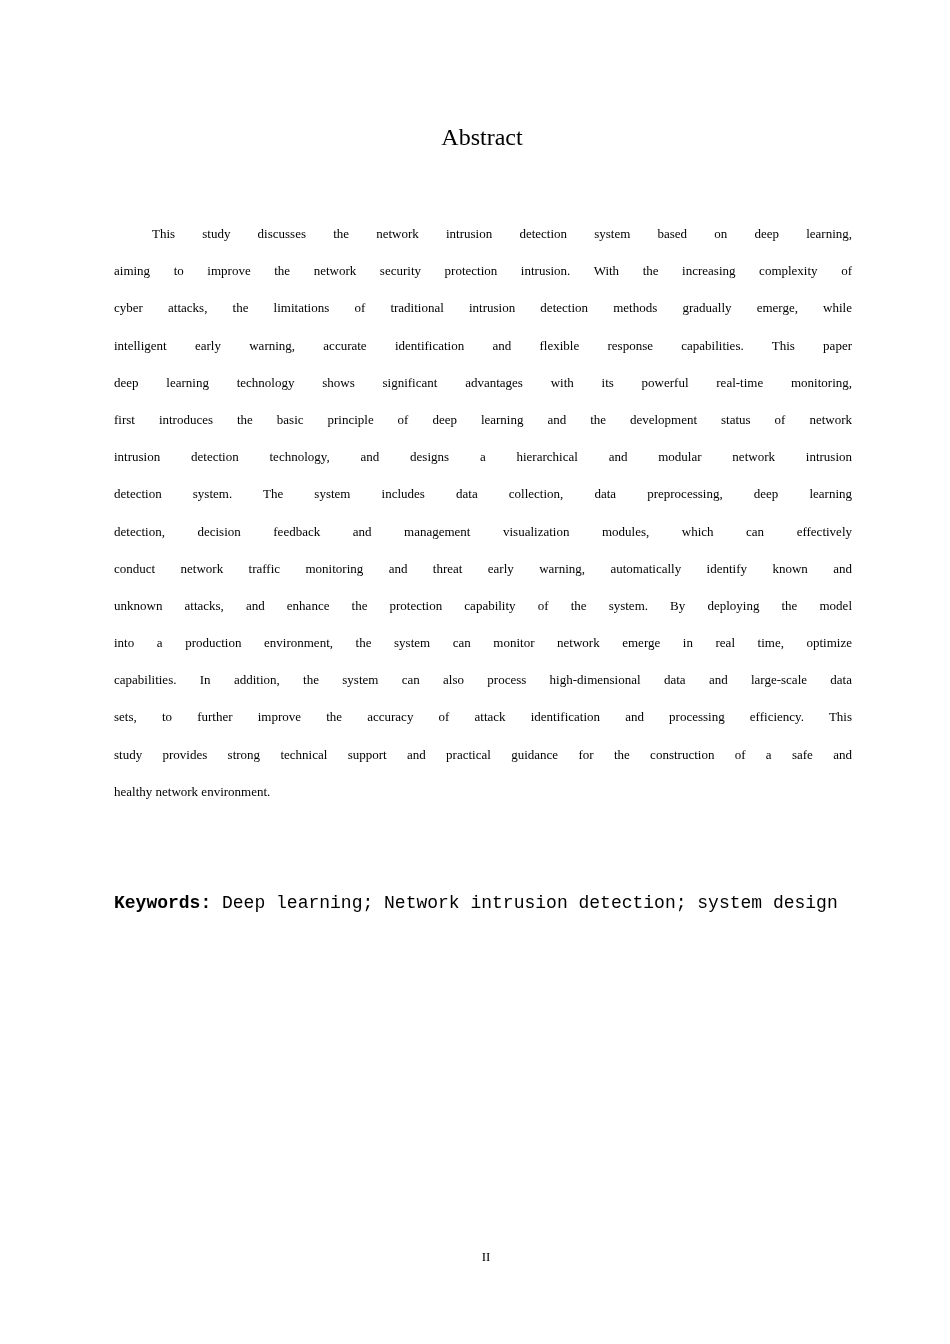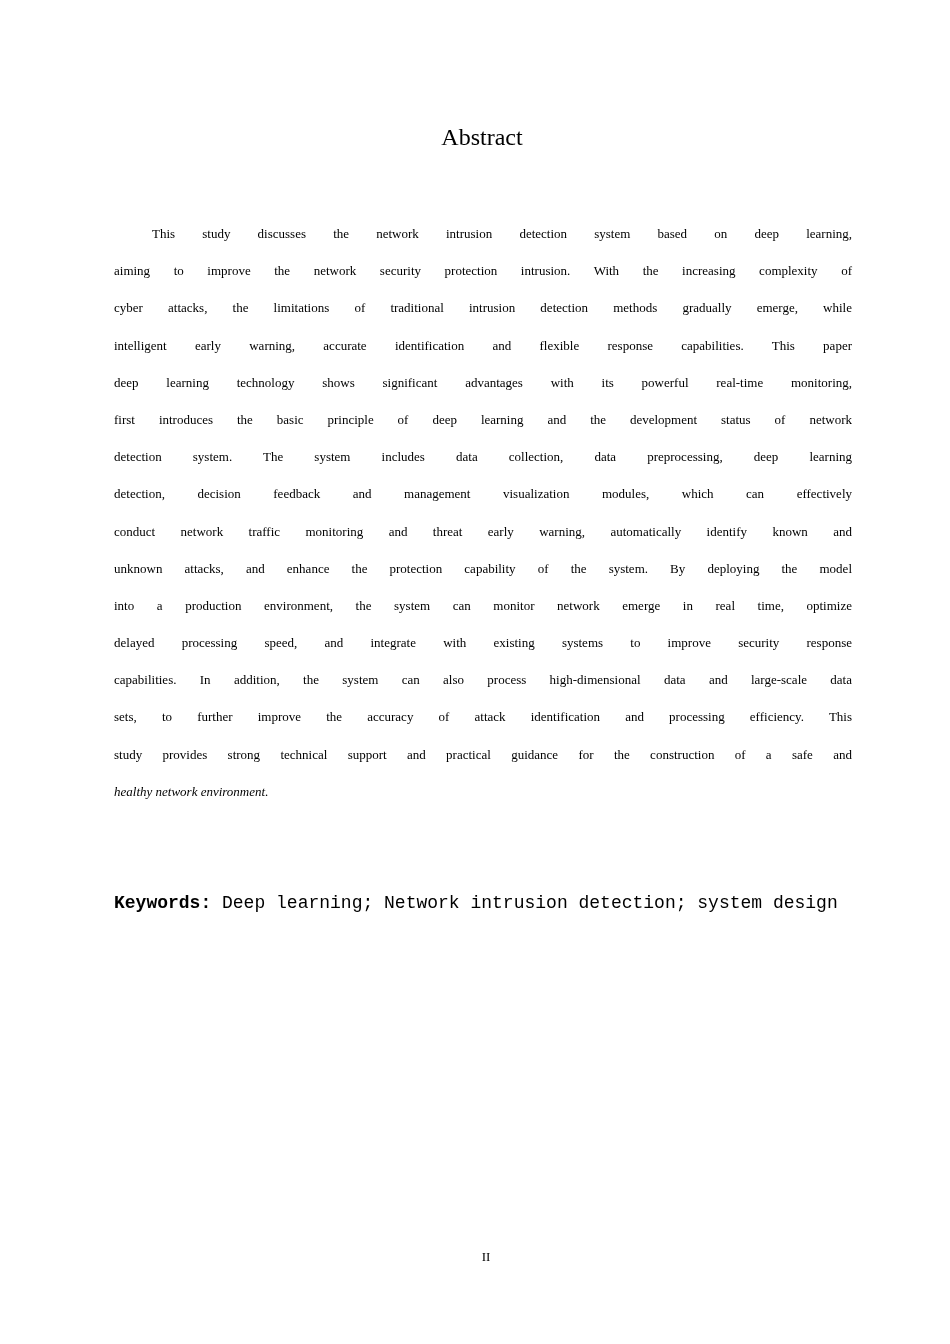--- a/index.html
+++ b/index.html
@@ -49,21 +49,20 @@
       text-align: justify;
       text-align-last: justify;
       white-space: nowrap;
       overflow: visible;
     }
     .line.first {
       text-indent: 38px;
     }
     .line.last {
       text-align-last: left;
-      font-style: italic;
     }
     
     .line span.txt {
       display: block;
       white-space: normal;
       text-align: justify;
       text-align-last: justify;
     }
     .line.last span.txt {
       text-align-last: left;
@@ -110,36 +109,36 @@
     <div class="line">
         <span class="txt">intelligent early warning, accurate identification and flexible response capabilities. This paper</span>
       </div>
     <div class="line">
         <span class="txt">deep learning technology shows significant advantages with its powerful real-time monitoring,</span>
       </div>
     <div class="line">
         <span class="txt">first introduces the basic principle of deep learning and the development status of network</span>
       </div>
     <div class="line">
+        <span class="txt">intrusion detection technology, and designs a hierarchical and modular network intrusion</span>
+      </div>
+    <div class="line">
         <span class="txt">detection system. The system includes data collection, data preprocessing, deep learning</span>
       </div>
     <div class="line">
         <span class="txt">detection, decision feedback and management visualization modules, which can effectively</span>
       </div>
     <div class="line">
         <span class="txt">conduct network traffic monitoring and threat early warning, automatically identify known and</span>
       </div>
     <div class="line">
         <span class="txt">unknown attacks, and enhance the protection capability of the system. By deploying the model</span>
       </div>
     <div class="line">
         <span class="txt">into a production environment, the system can monitor network emerge in real time, optimize</span>
-      </div>
-    <div class="line">
-        <span class="txt">delayed processing speed, and integrate with existing systems to improve security response</span>
       </div>
     <div class="line">
         <span class="txt">capabilities. In addition, the system can also process high-dimensional data and large-scale data</span>
       </div>
     <div class="line">
         <span class="txt">sets, to further improve the accuracy of attack identification and processing efficiency. This</span>
       </div>
     <div class="line">
         <span class="txt">study provides strong technical support and practical guidance for the construction of a safe and</span>
       </div>

